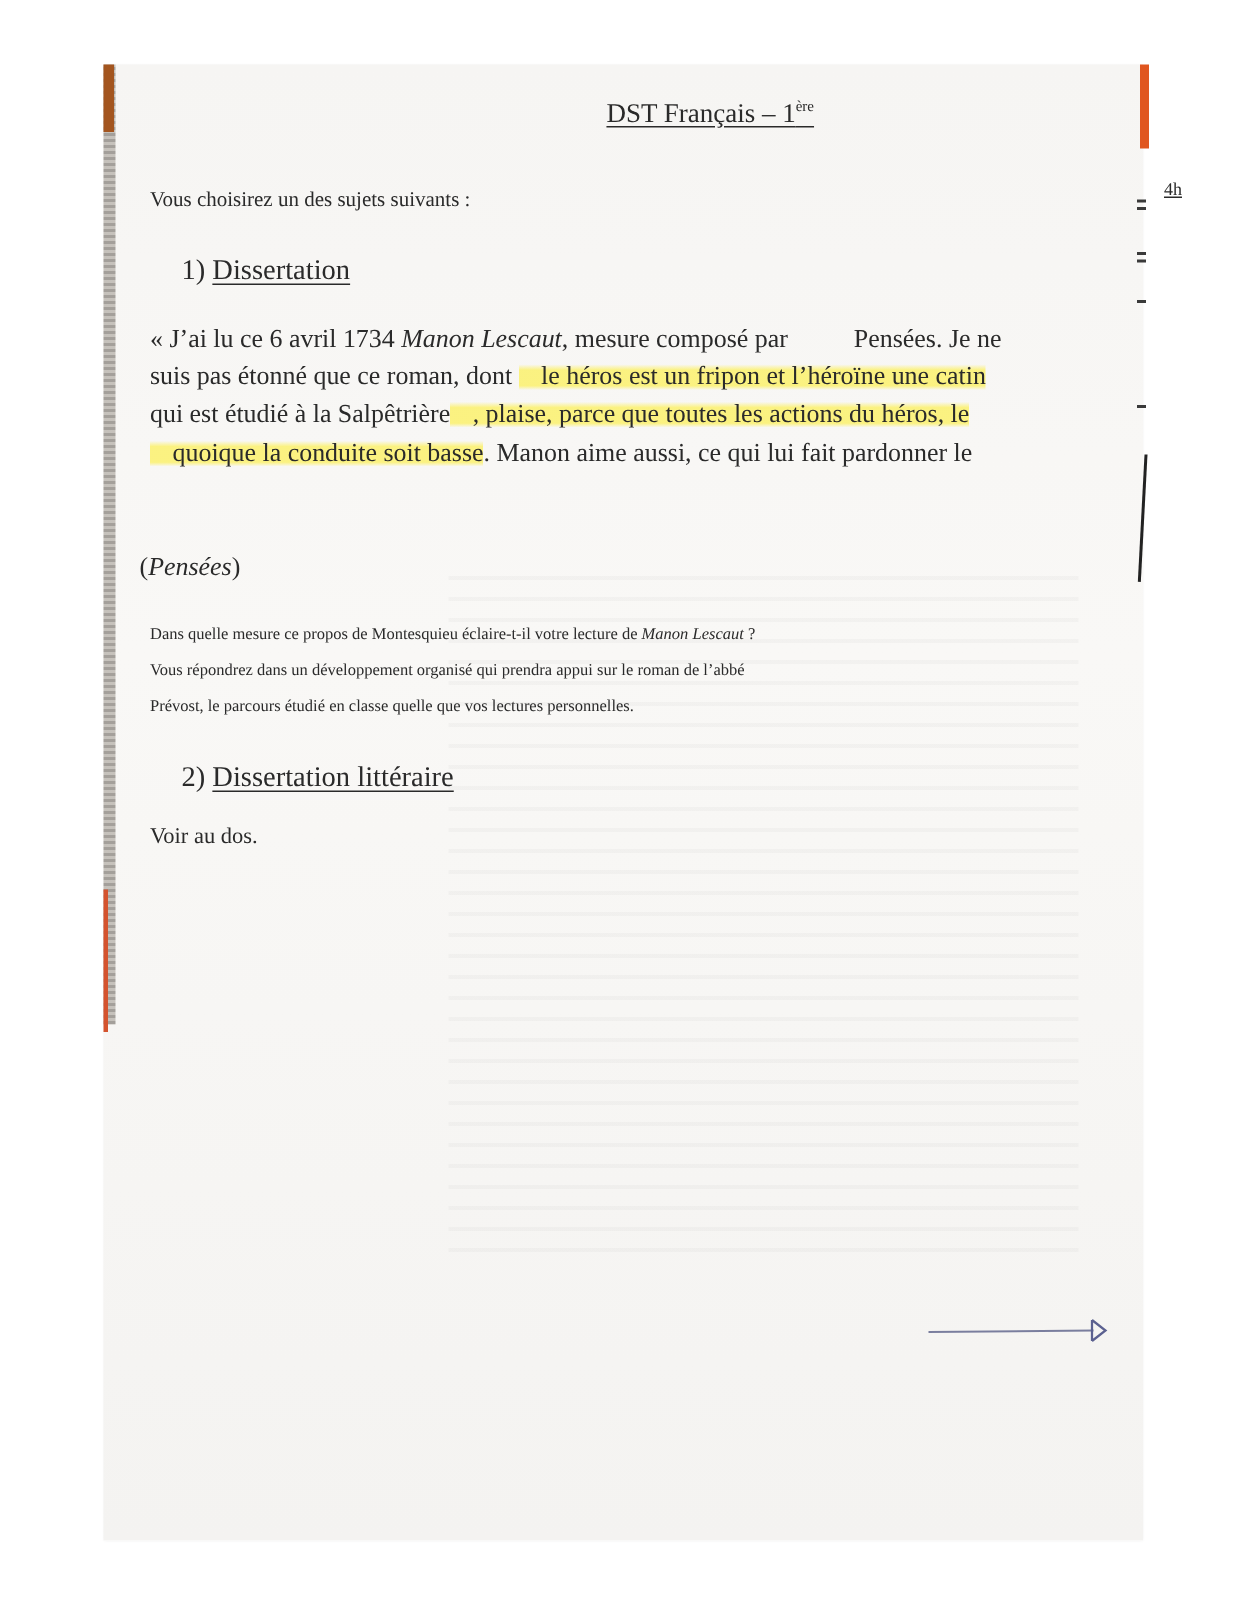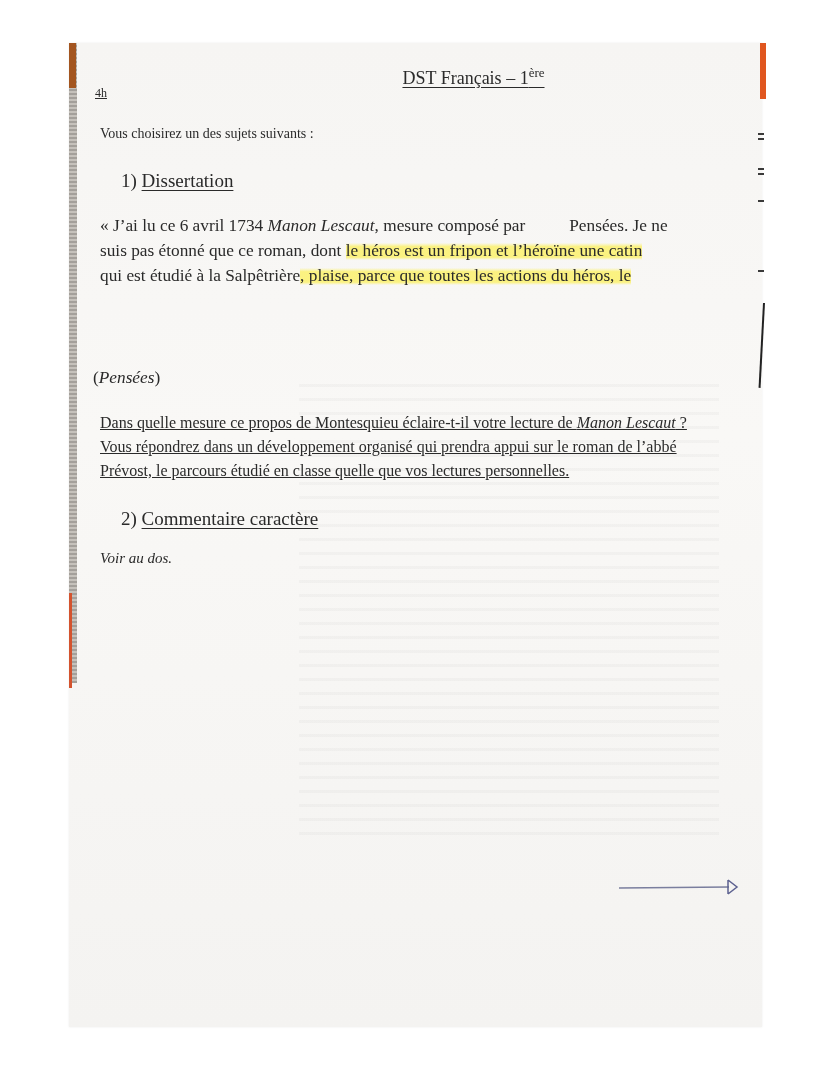--- a/index.html
+++ b/index.html
@@ -81,27 +81,27 @@
       position: absolute;
       left: 0;
       width: 100%;
       top: 22px;
       text-align: center;
       font-size: 18px;
       text-decoration: underline;
       text-underline-offset: 3px;
       margin-left: 58px;
     }
-    .title sup { font-size: 13px; text-decoration: none; }
+    .title sup { font-size: 10px; text-decoration: none; }
     .duration {
       position: absolute;
       left: 0;
       width: 100%;
-      top: 43px;
-      text-align: left;
+      top: 76px;
+      text-align: right;
       font-size: 12px;
       text-decoration: underline;
       margin-left: 26px;
     }
     .intro {
       position: absolute;
       left: 31px;
       top: 83px;
       font-size: 14px;
     }
@@ -117,44 +117,43 @@
       position: absolute;
       left: 31px;
       top: 170px;
       width: 610px;
       font-size: 17.3px;
       line-height: 25.2px;
     }
     .quote .line { display: block; white-space: nowrap; }
     .hl {
       background: linear-gradient(180deg, rgba(255,246,120,0) 10%, rgba(252,240,90,0.75) 30%, rgba(252,240,90,0.75) 85%, rgba(255,246,120,0) 100%);
+      padding-left: 15px;
     }
     .gap { display: inline-block; width: 44px; }
     .source {
       position: absolute;
       left: 24px;
       top: 325px;
       font-size: 17.3px;
     }
     .question {
       position: absolute;
       left: 31px;
       top: 368px;
       width: 620px;
-      font-size: 16px;
+      font-size: 11px;
       line-height: 24px;
-      text-decoration: underline;
     }
     .question .line { display: block; white-space: nowrap; }
     .see-back {
       position: absolute;
       left: 31px;
       top: 507px;
       font-size: 15px;
-      font-style: italic;
     }
     .arrow {
       position: absolute;
       left: 548px;
       top: 834px;
     }
     .showthrough {
       position: absolute;
       left: 230px;
       top: 330px;
@@ -195,35 +194,38 @@
   <div class="quote">
     <span class="line">
       <span>« J’ai lu ce 6 avril 1734 </span><i>Manon Lescaut</i><span>, mesure composé par</span><span class="gap"></span><span>Pensées. Je ne</span>
     </span>
     <span class="line">
       <span>suis pas étonné que ce roman, dont </span><span class="hl">le héros est un fripon et l’héroïne une catin</span>
     </span>
     <span class="line">
       <span>qui est étudié à la Salpêtrière</span><span class="hl">, plaise, parce que toutes les actions du héros, le</span>
     </span>
+    <span class="line">
+      <span class="hl">quoique la conduite soit basse</span><span>. Manon aime aussi, ce qui lui fait pardonner le</span>
+    </span>
   </div>
 
   <div class="source">(<i>Pensées</i>)</div>
 
   <div class="question">
     <span class="line">
       <span>Dans quelle mesure ce propos de Montesquieu éclaire-t-il votre lecture de </span><i>Manon Lescaut</i><span> ?</span>
     </span>
     <span class="line">Vous répondrez dans un développement organisé qui prendra appui sur le roman de l’abbé</span>
     <span class="line">Prévost, le parcours étudié en classe quelle que vos lectures personnelles.</span>
   </div>
 
   <div class="section-heading" style="left:52px; top:465px;">
     <span>2)</span>
-    <span class="u">Commentaire caractère</span>
+    <span class="u">Dissertation littéraire</span>
   </div>
 
   <div class="see-back">Voir au dos.</div>
 
   <svg class="arrow" width="125" height="20" viewBox="0 0 125 20">
     <line x1="2" y1="11" x2="112" y2="10" stroke="#7a7e9e" stroke-width="1.3"></line>
     <path d="M111 3 L111 17 M111 3 L120 10 L111 17" fill="none" stroke="#5c6190" stroke-width="1.5"></path>
   </svg>
 </div>
 

